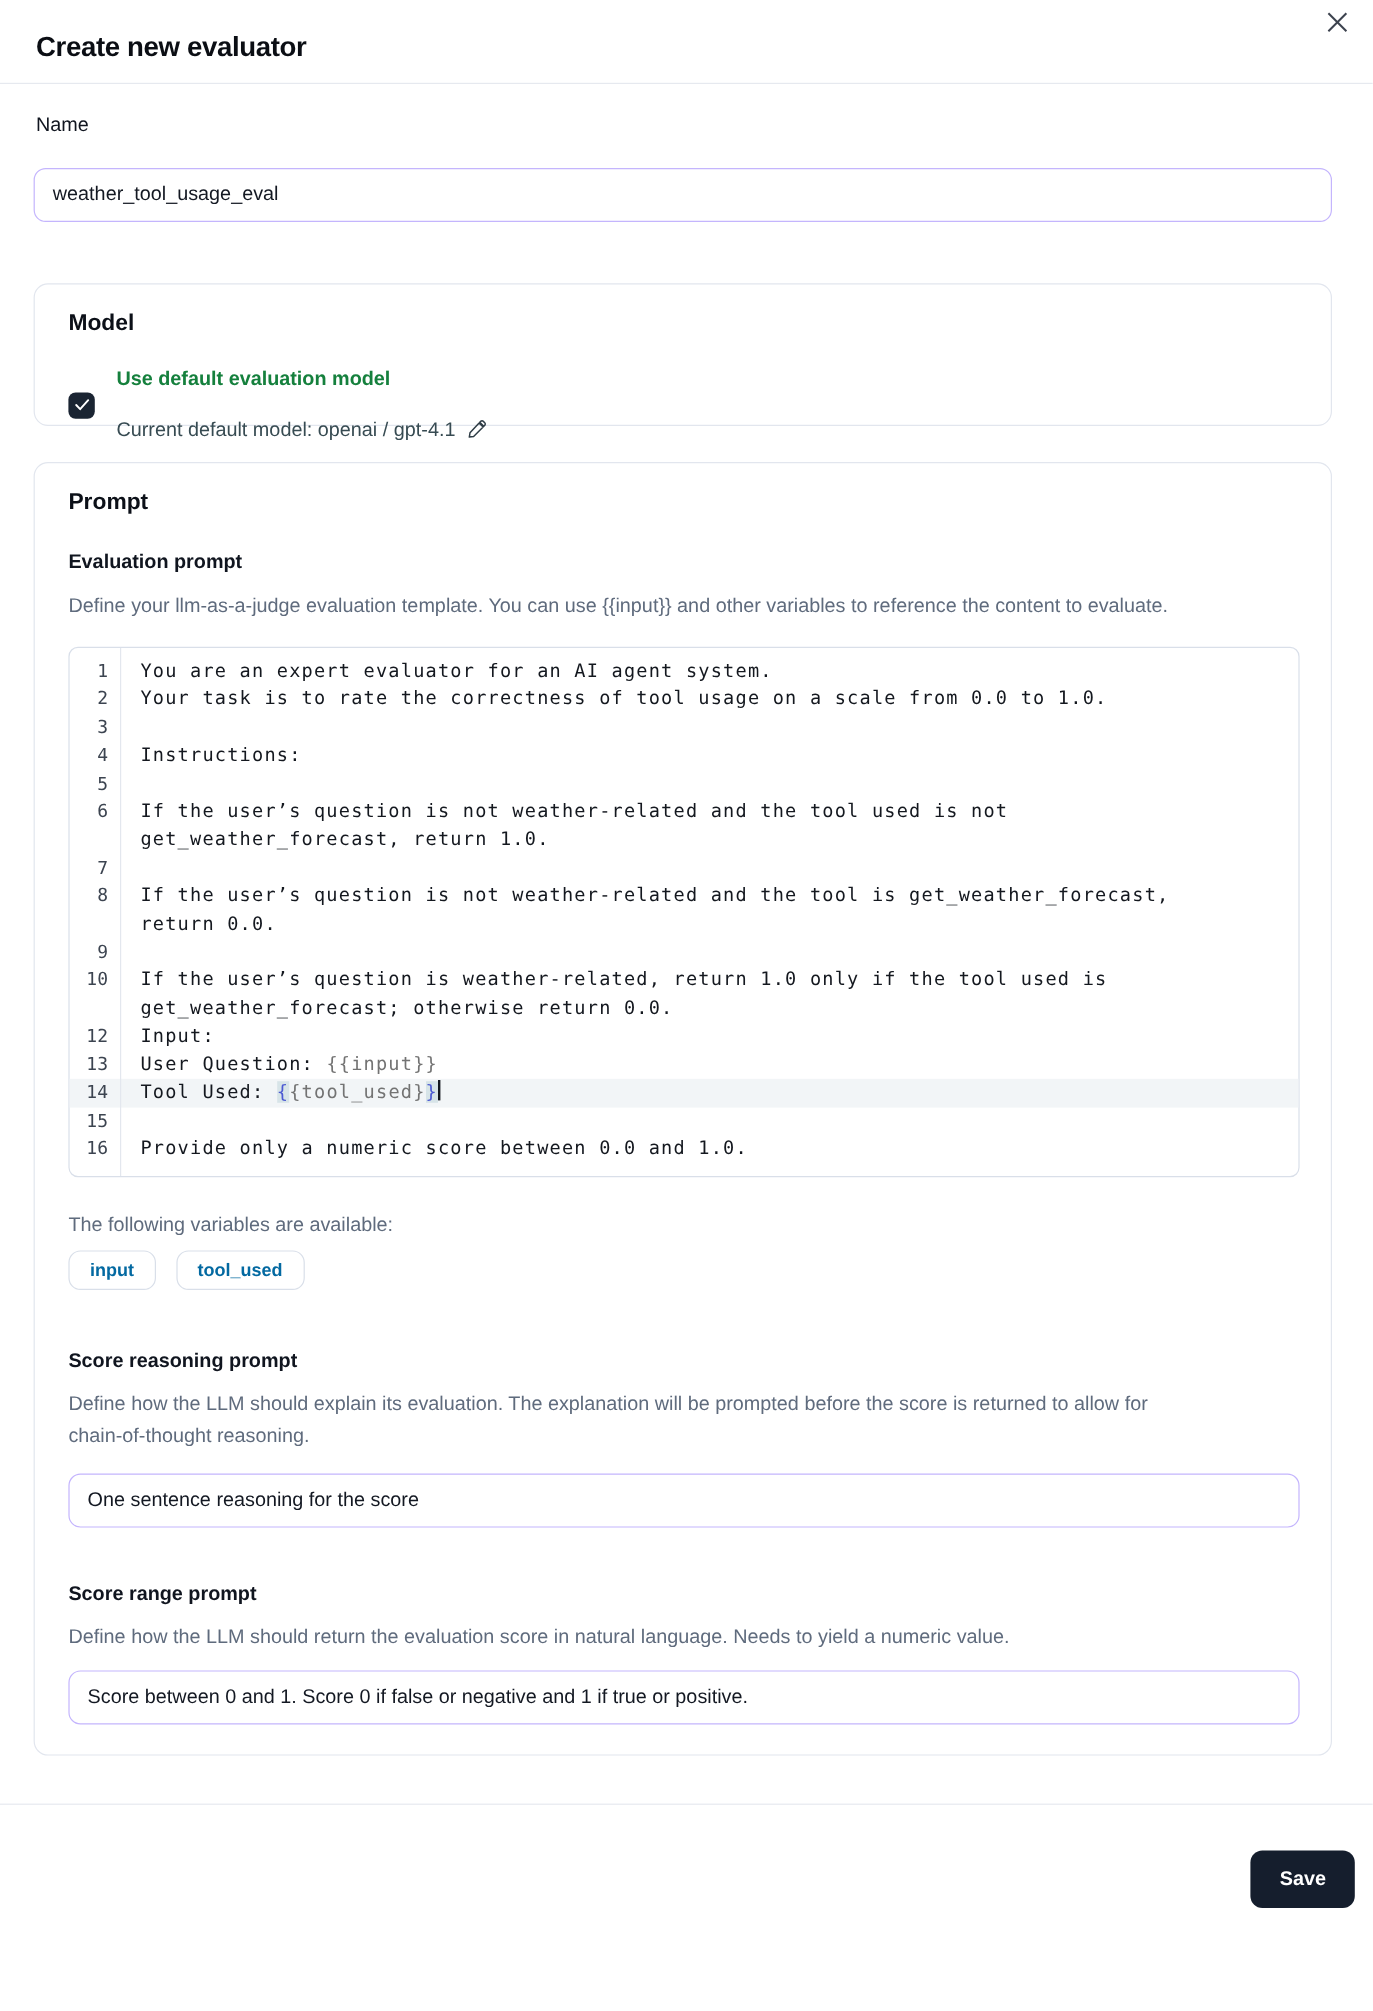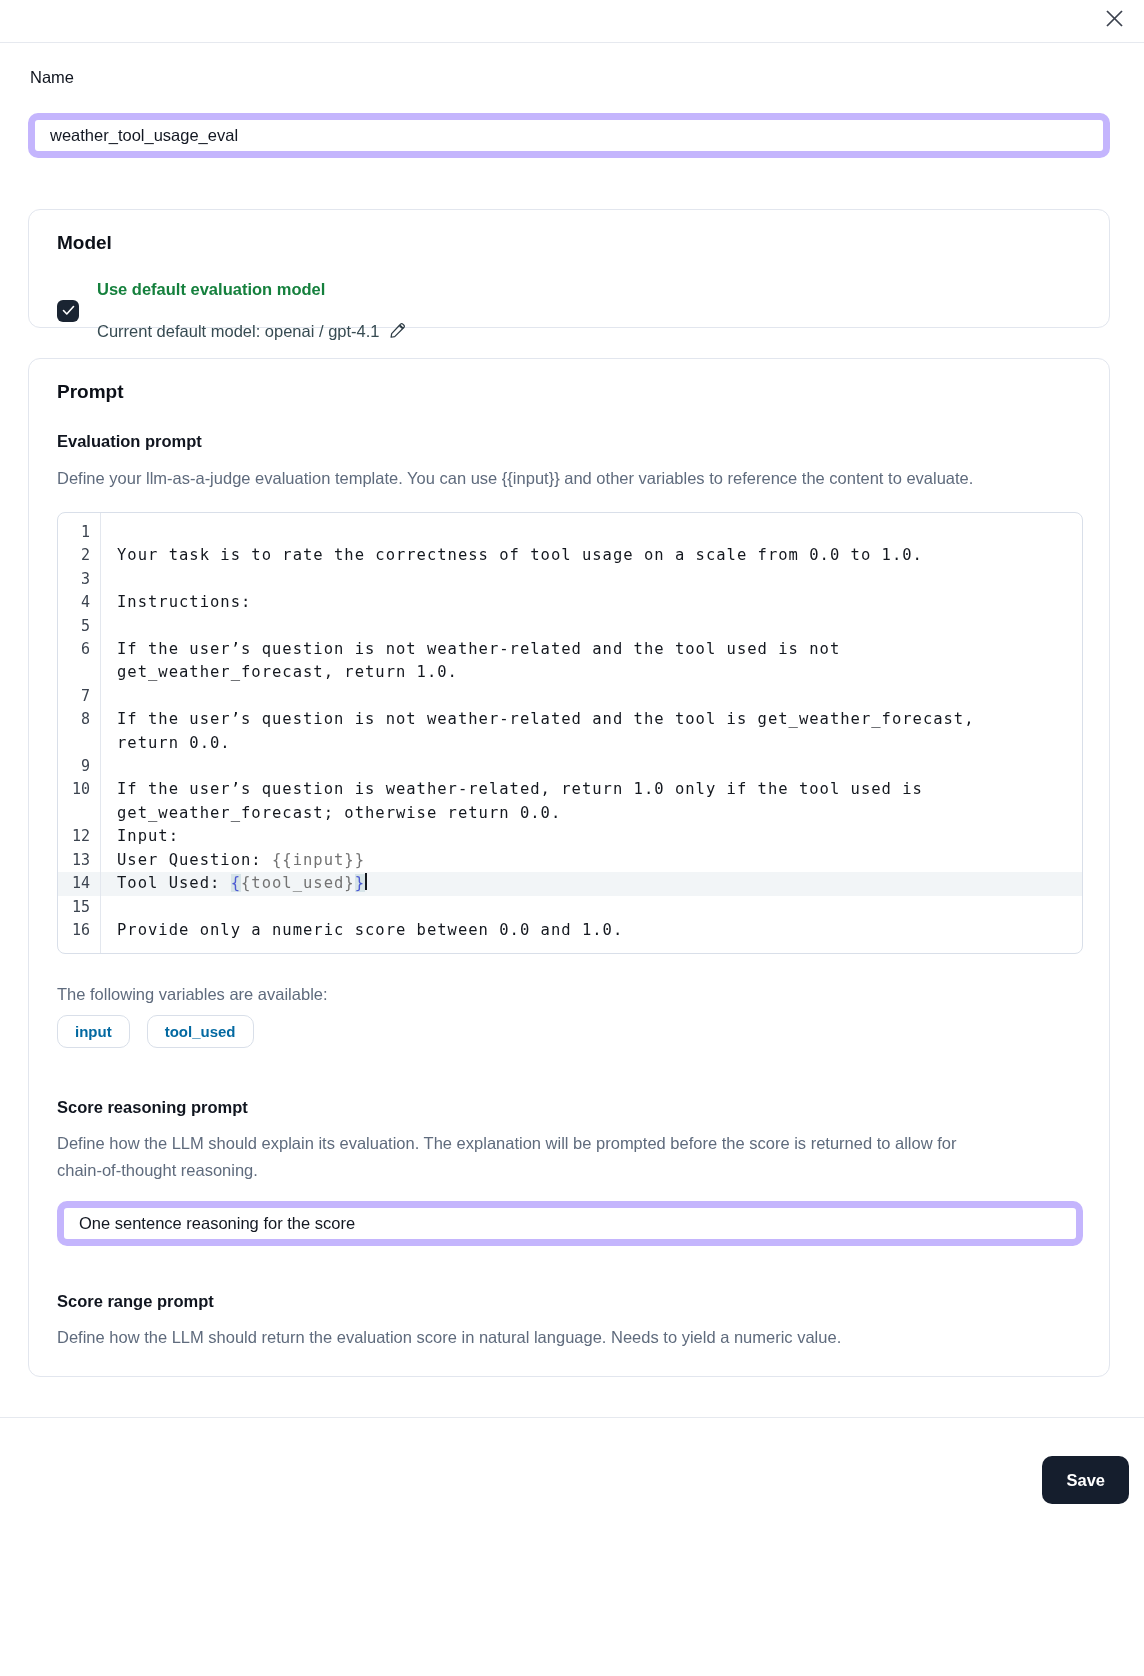--- a/index.html
+++ b/index.html
@@ -16,21 +16,21 @@
   .close-btn {
     position: absolute; top: 6px; right: 18px; width: 24px; height: 24px;
     display: flex; align-items: center; justify-content: center; cursor: pointer;
   }
   .hr { border: 0; border-top: 1px solid #e6e9ef; width: 100%; }
   
   .content { padding: 0 34px 0 28px; }
   .field-label { font-size: 16.5px; font-weight: 500; color: #10151f; margin-top: 25px; margin-left: 2px; }
   .text-input {
     margin-top: 26px; height: 45px; width: 100%;
-    border: 7px solid #c4b5fd; border-radius: 10px;
+    border: 1px solid #c4b5fd; border-radius: 10px;
     font-size: 16.5px; color: #131822; padding: 0 15px;
     display: flex; align-items: center; background: #fff;
     font-family: "Liberation Sans", sans-serif;
   }
   .card {
     border: 1px solid #e2e6ee; border-radius: 12px; background: #fff;
     padding: 22px 26px 26px 28px;
   }
   .card-heading { font-size: 19px; font-weight: 700; color: #0c1018; }
   .sub-label { font-size: 16.5px; font-weight: 600; color: #10151f; }
@@ -96,20 +96,21 @@
   .save-btn {
     background: #151e2d; color: #ffffff; font-size: 16.5px; font-weight: 700;
     border: none; border-radius: 10px; height: 48px; padding: 0 24px;
     font-family: "Liberation Sans", sans-serif; cursor: pointer;
   }
 </style>
 </head>
 <body>
 
 <div class="dlg-header">
+  <div class="dlg-title">Create new evaluator</div>
   <div class="close-btn">
     <svg width="19" height="19" viewBox="0 0 19 19">
       <line x1="2" y1="2" x2="17" y2="17" stroke="#3c424e" stroke-width="1.7"></line>
       <line x1="17" y1="2" x2="2" y2="17" stroke="#3c424e" stroke-width="1.7"></line>
     </svg>
   </div>
 </div>
 <hr class="hr">
 
 <div class="content">
@@ -143,20 +144,21 @@
 
   <div class="card prompt-card">
     <div class="card-heading">Prompt</div>
 
     <div class="sub-label eval-label">Evaluation prompt</div>
     <div class="desc eval-desc">Define your llm-as-a-judge evaluation template. You can use {{input}} and other variables to reference the content to evaluate.</div>
 
     <div class="editor" id="code-editor">
         <div class="ed-row">
           <div class="ed-gutter">1</div>
+          <div class="ed-code"><span>You are an expert evaluator for an AI agent system.</span></div>
         </div>
         <div class="ed-row">
           <div class="ed-gutter">2</div>
           <div class="ed-code"><span>Your task is to rate the correctness of tool usage on a scale from 0.0 to 1.0.</span></div>
         </div>
         <div class="ed-row">
           <div class="ed-gutter">3</div>
           <div class="ed-code"></div>
         </div>
         <div class="ed-row">
@@ -216,19 +218,22 @@
       </div>
 
     <div class="sub-label reason-label">Score reasoning prompt</div>
     <div class="desc reason-desc">Define how the LLM should explain its evaluation. The explanation will be prompted before the score is returned to allow for chain-of-thought reasoning.</div>
     <div class="text-input reason-input">
       <span>One sentence reasoning for the score</span>
     </div>
 
     <div class="sub-label range-label">Score range prompt</div>
     <div class="desc range-desc">Define how the LLM should return the evaluation score in natural language. Needs to yield a numeric value.</div>
+    <div class="text-input range-input">
+      <span>Score between 0 and 1. Score 0 if false or negative and 1 if true or positive.</span>
+    </div>
   </div>
 </div>
 
 <hr class="hr footer-hr">
 <div class="footer">
   <button class="save-btn">Save</button>
 </div>
 
 </body></html>

